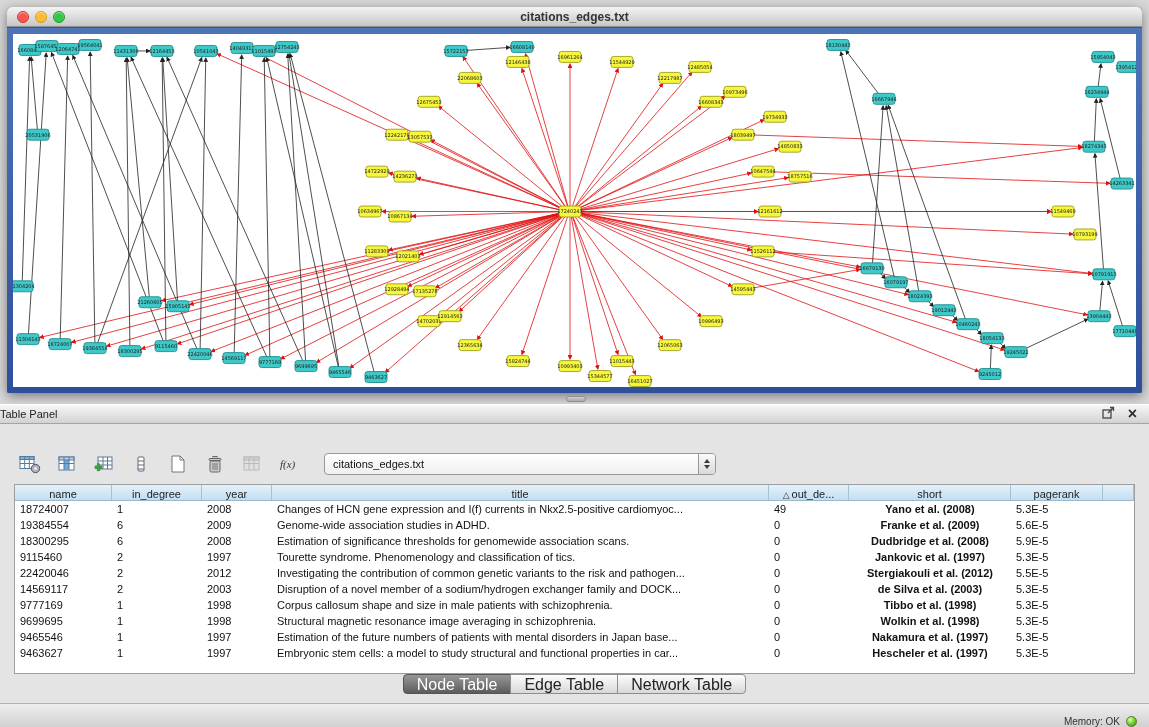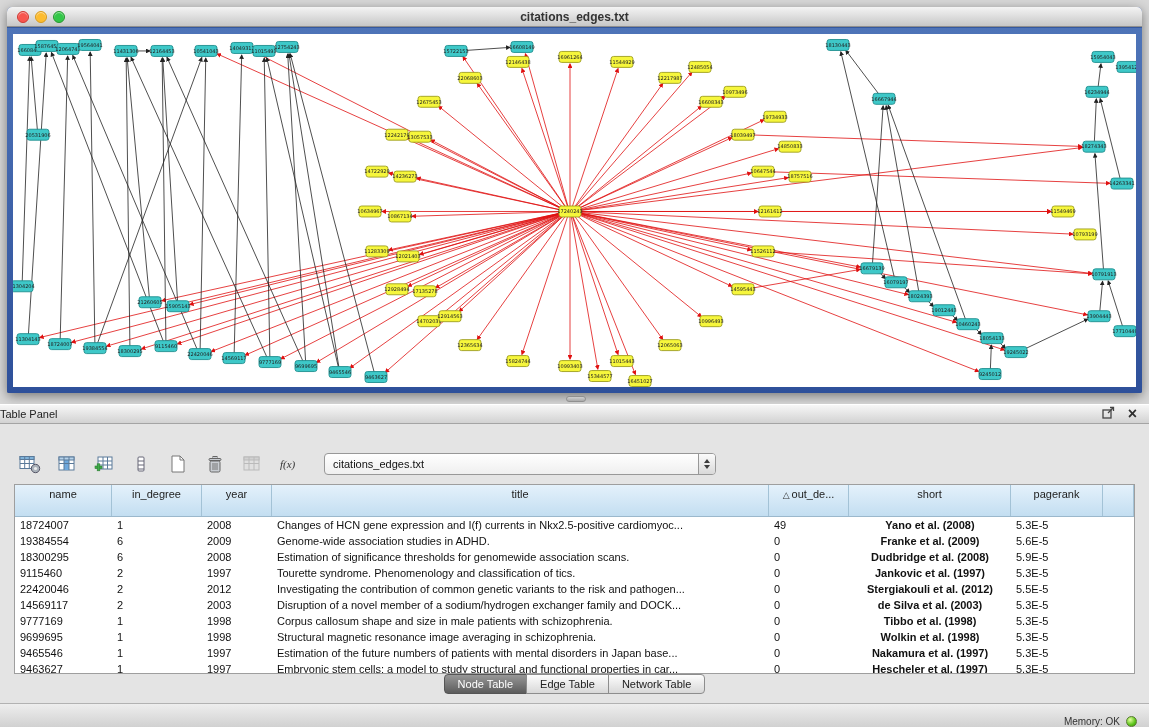--- a/index.html
+++ b/index.html
@@ -98,37 +98,37 @@
   .table-wrap {
     position: absolute; left: 14px; top: 80px;
     width: 1121px; height: 190px;
     background: #fff; border: 1px solid #9e9e9e;
     overflow: hidden;
   }
   .thead, .trow {
     display: grid;
     grid-template-columns: 97px 90px 70px 497px 80px 162px 92px 1fr;
   }
-  .thead { height: 32px; border-bottom: 1px solid #9bb8cc; }
+  .thead { height: 16px; border-bottom: 1px solid #9bb8cc; }
   .hcell {
     background: linear-gradient(#e4f1fb, #c3def1);
     border-right: 1px solid #a3c2d6;
     font-size: 11px; color: #222;
     text-align: center; line-height: 19px;
     overflow: hidden; white-space: nowrap;
   }
   .sort-tri { font-size: 9px; margin-right: 2px; color: #333; }
   .trow { height: 16px; line-height: 16px; background: #fff; }
   .tcell { font-size: 11px; color: #111; padding: 0 5px; overflow: hidden; white-space: nowrap; }
   .tcell.c5 { text-align: center; font-weight: bold; }
 
   .tabs { position: absolute; left: 0; width: 100%; top: 270px; display: flex; justify-content: center; }
   .tab {
     height: 20px; line-height: 19px; padding: 0 13px;
-    font-size: 11px; color: #222;
+    font-size: 16px; color: #222;
     background: linear-gradient(#fdfdfd, #d8d8d8);
     border: 1px solid #8d8d8d; margin-left: -1px;
   }
   .tab.first { border-radius: 4px 0 0 4px; margin-left: 0; }
   .tab.last  { border-radius: 0 4px 4px 0; }
   .tab.active { background: linear-gradient(#979797, #5c5c5c); color: #fff; border-color: #555; }
 
   .statusbar {
     position: absolute; left: 0; top: 299px; width: 100%; height: 24px;
     background: linear-gradient(#eeeeee, #d1d1d1);

